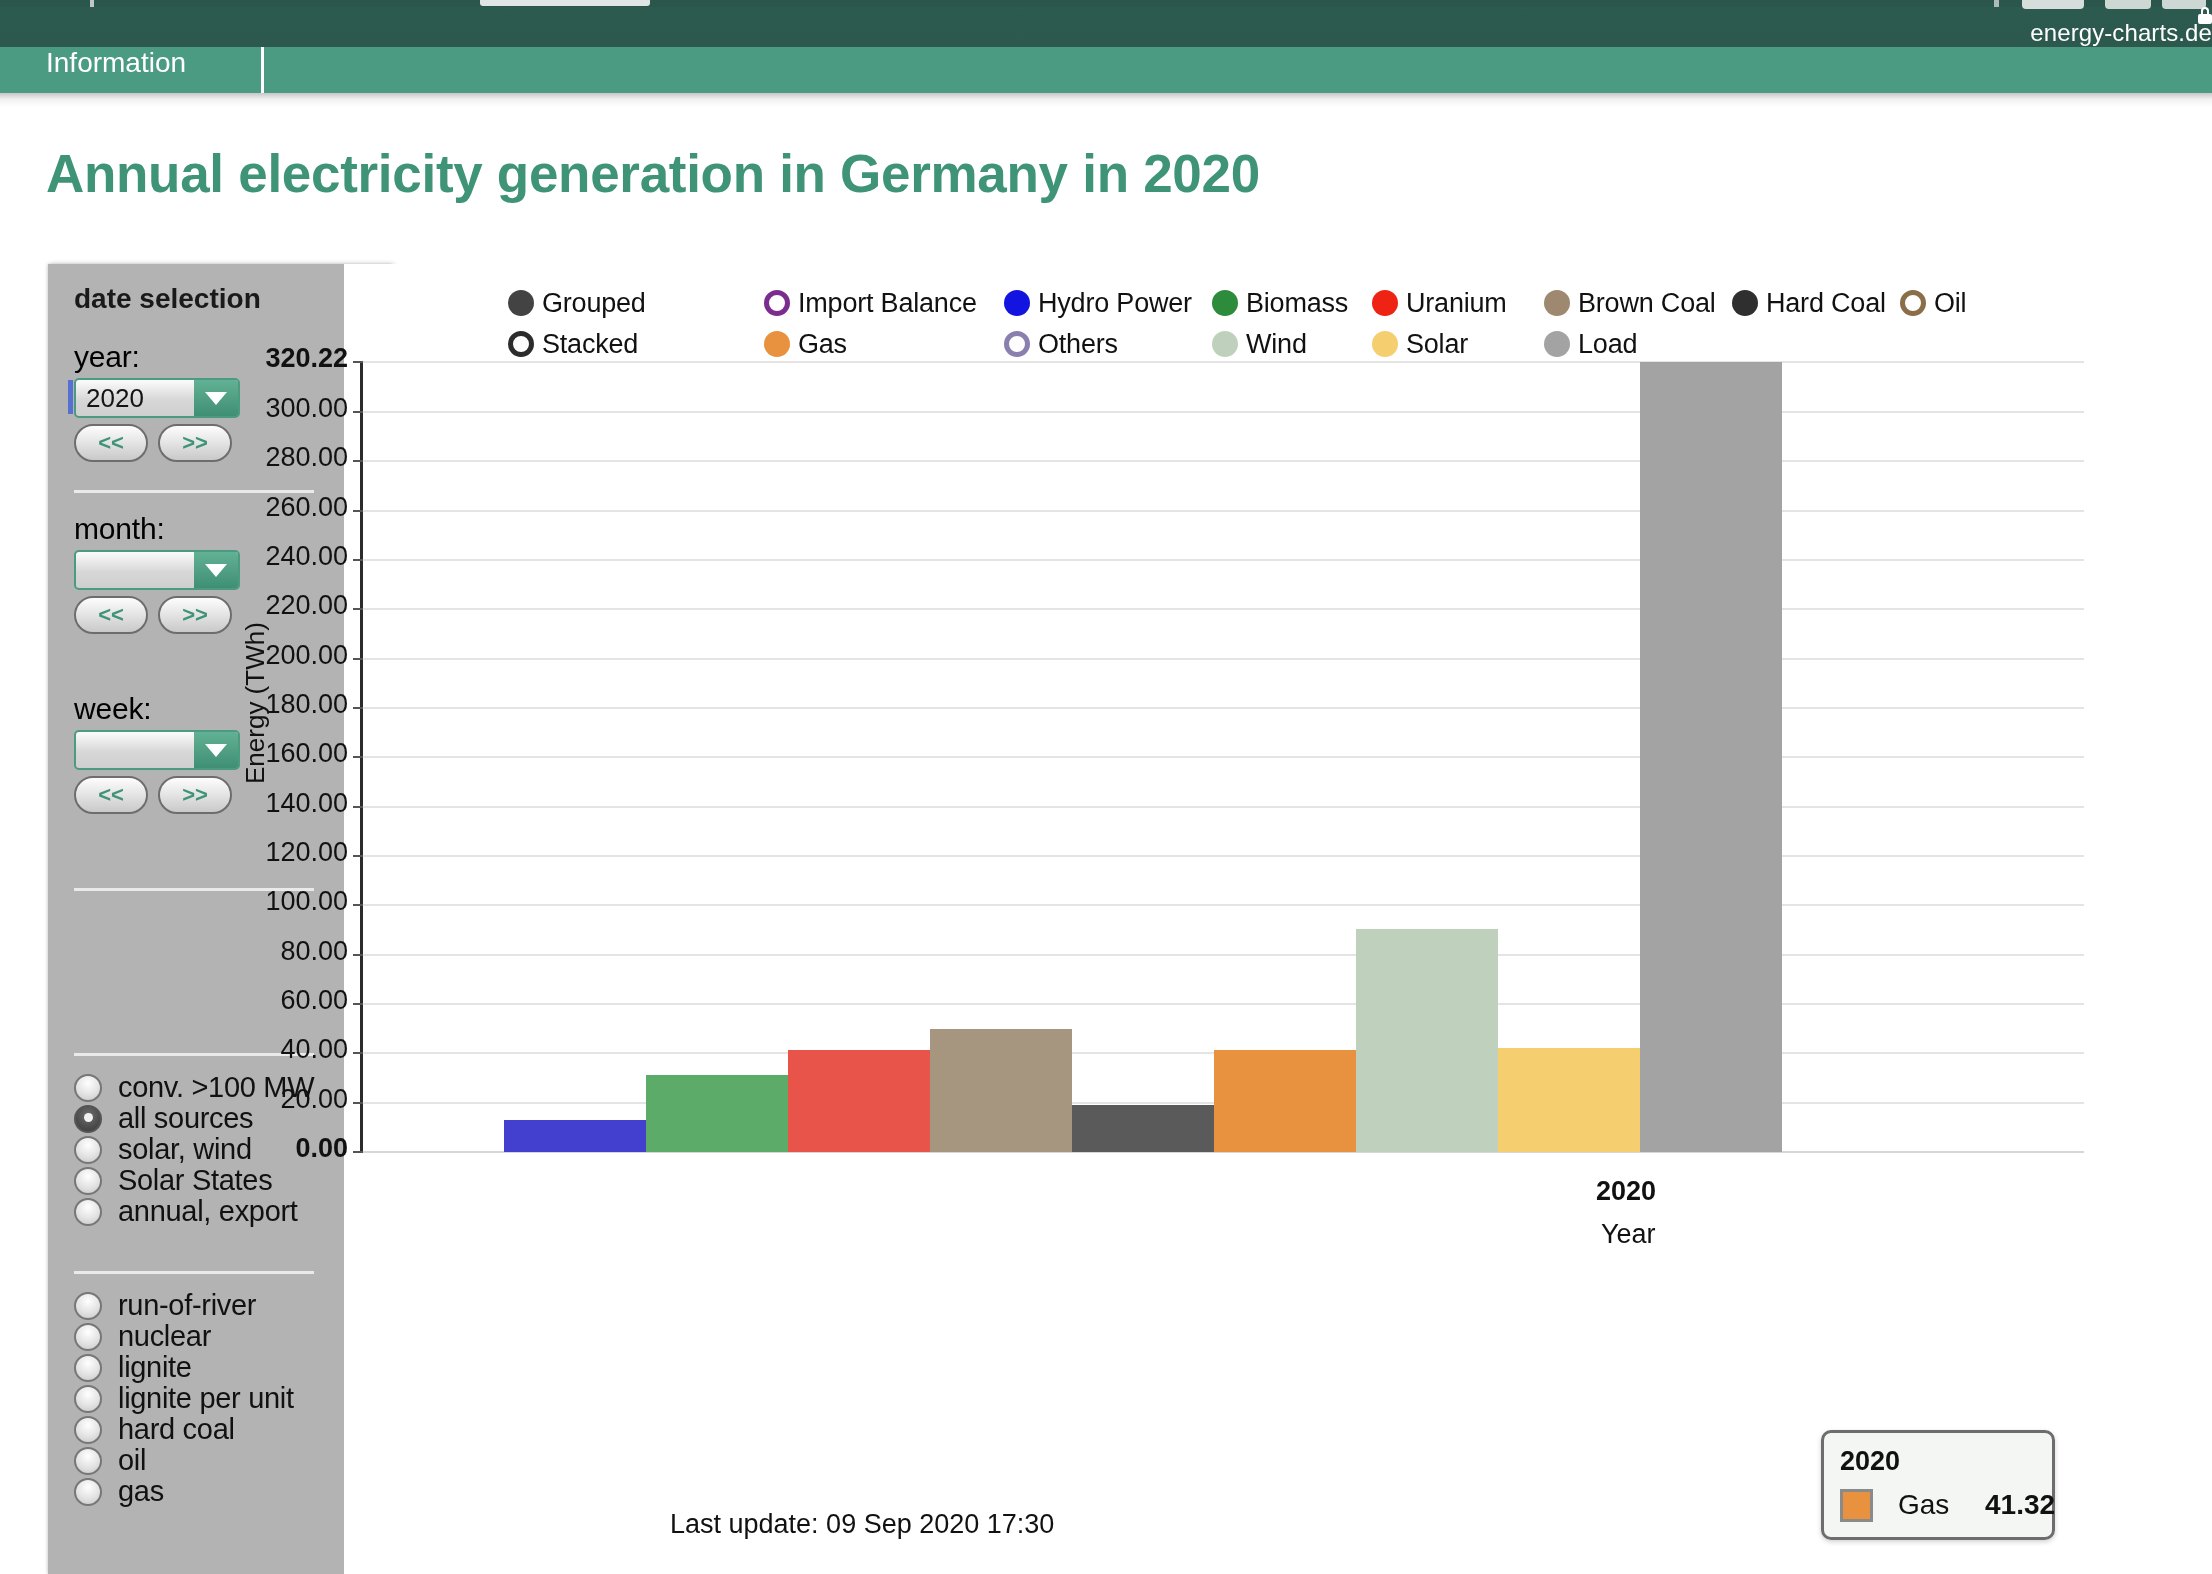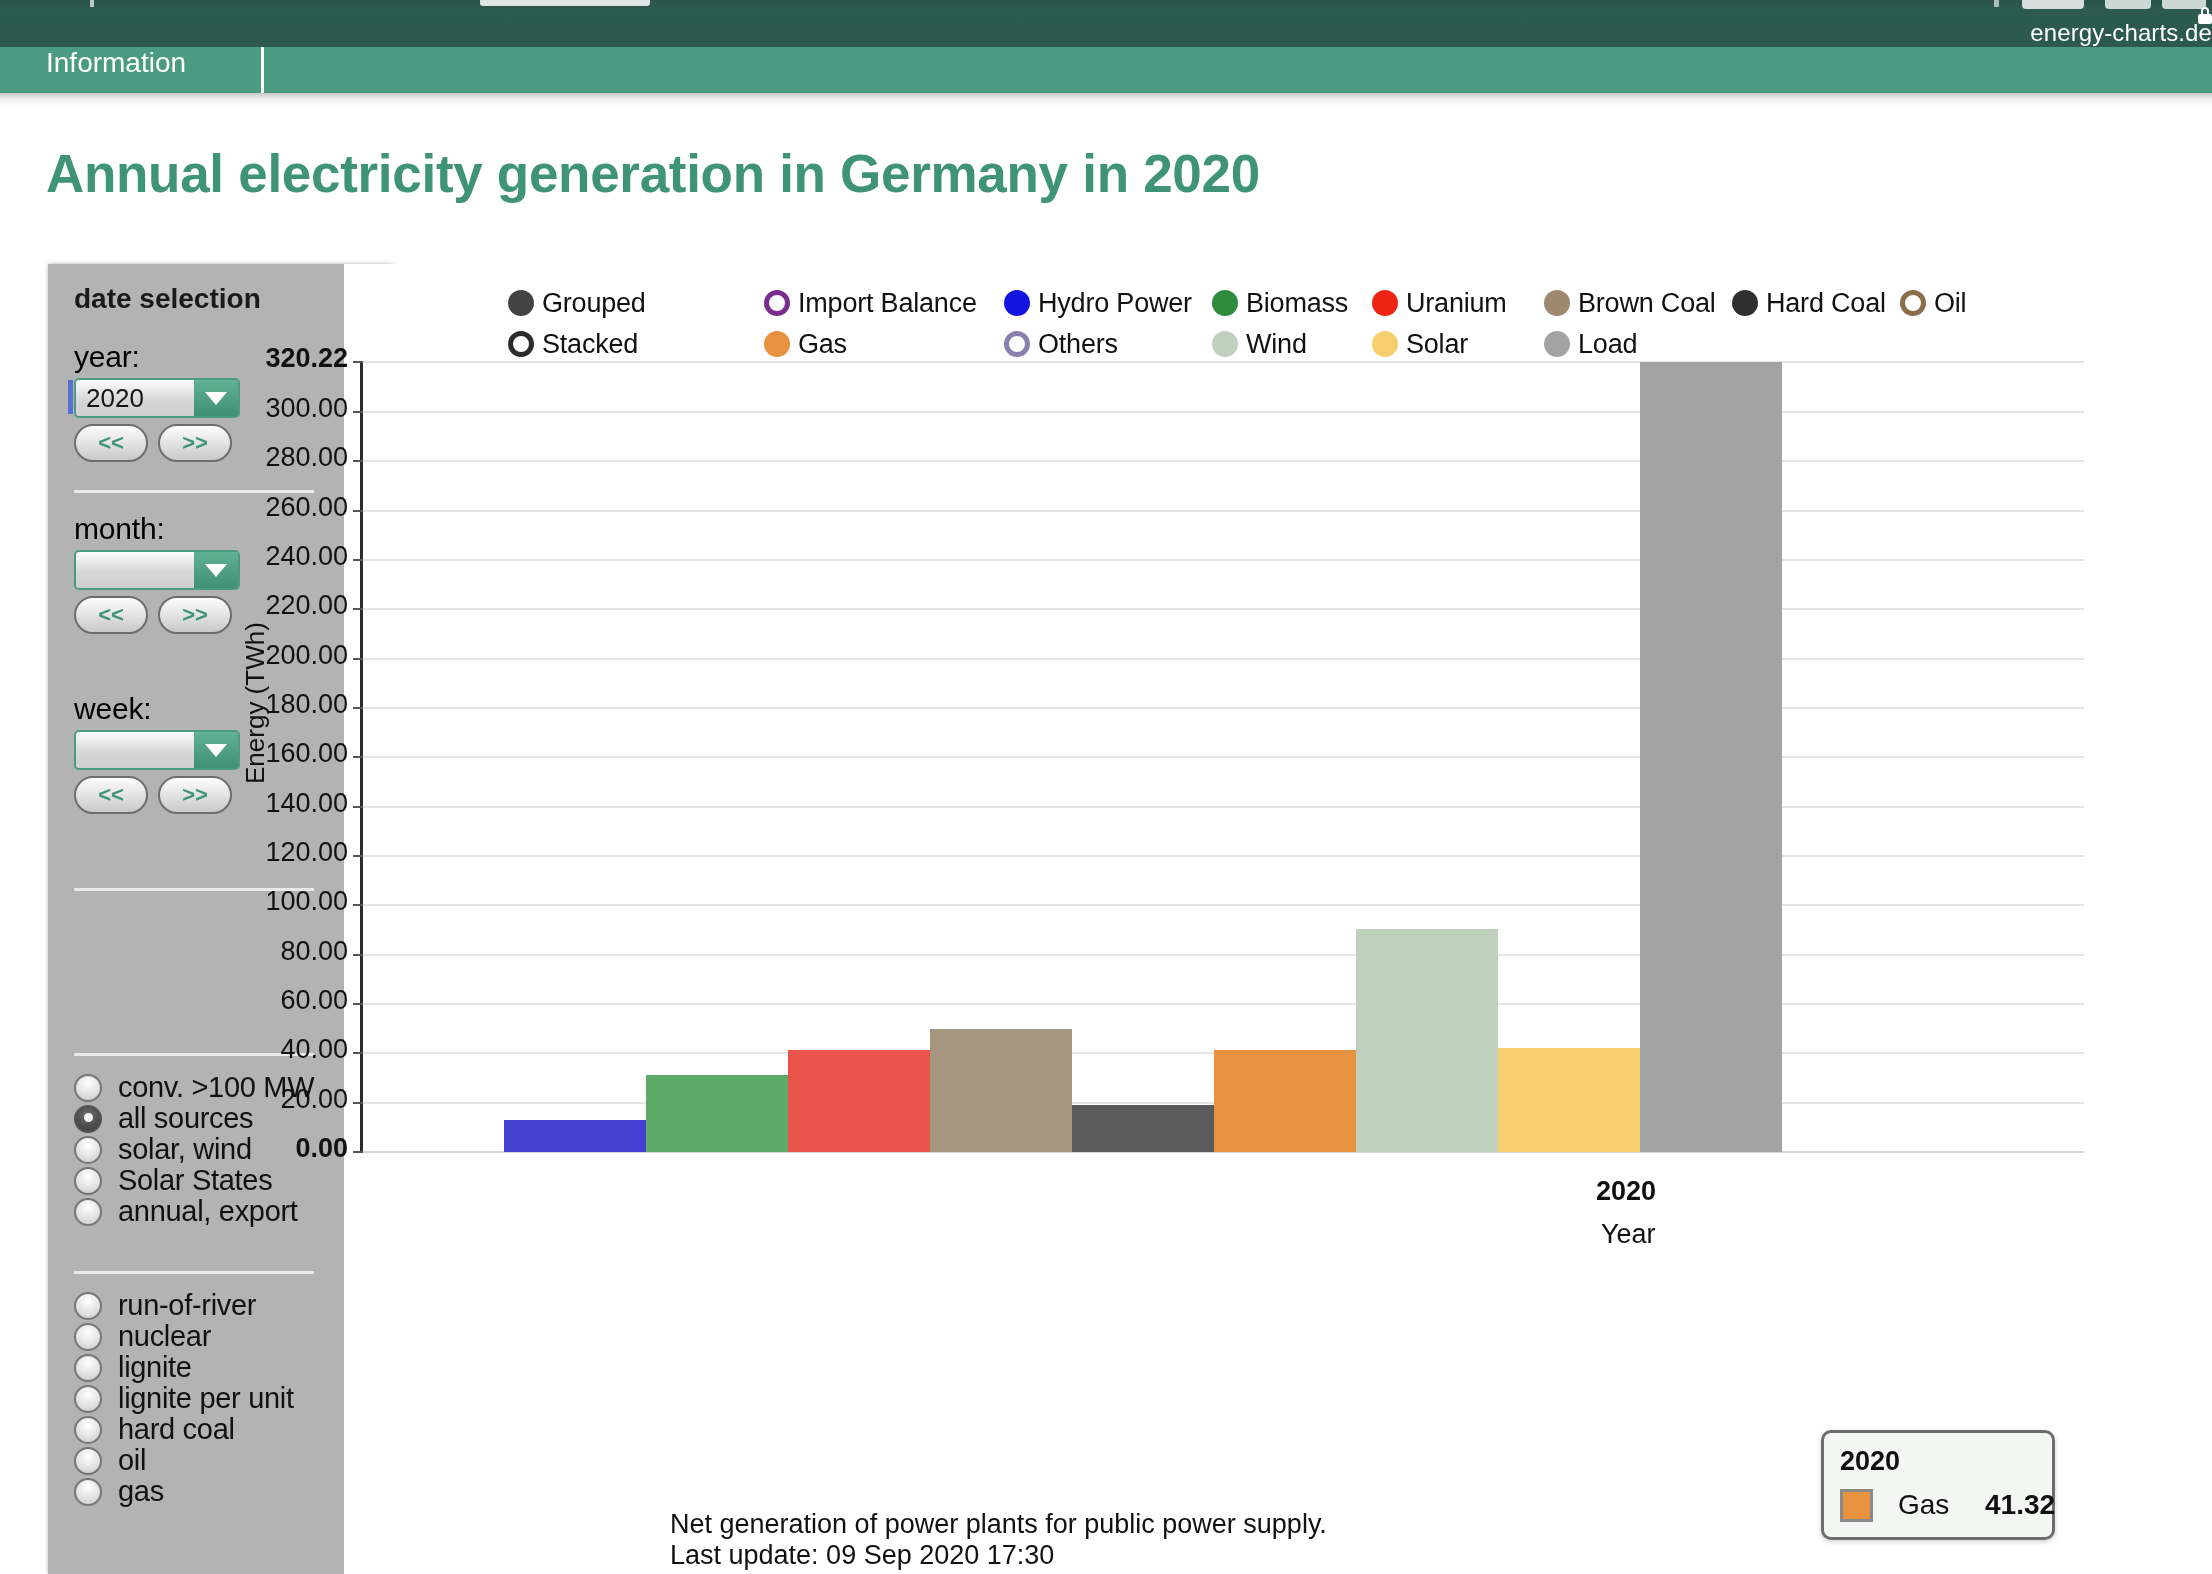--- a/index.html
+++ b/index.html
@@ -491,17 +491,16 @@
   </div>
 
   <div class="tooltip">
     <div class="tt-title">2020</div>
     <div class="tt-swatch" style="background:#e8913f;"></div>
     <div class="tt-name">Gas</div>
     <div class="tt-value">41.32</div>
   </div>
 
   <div class="footer-notes">
-    <div class="footer-line">Net generation of power plants for public power supply.</div>
     <div class="footer-line">Last update: 09 Sep 2020 17:30</div>
   </div>
 
 </div>
 
 </body></html>

